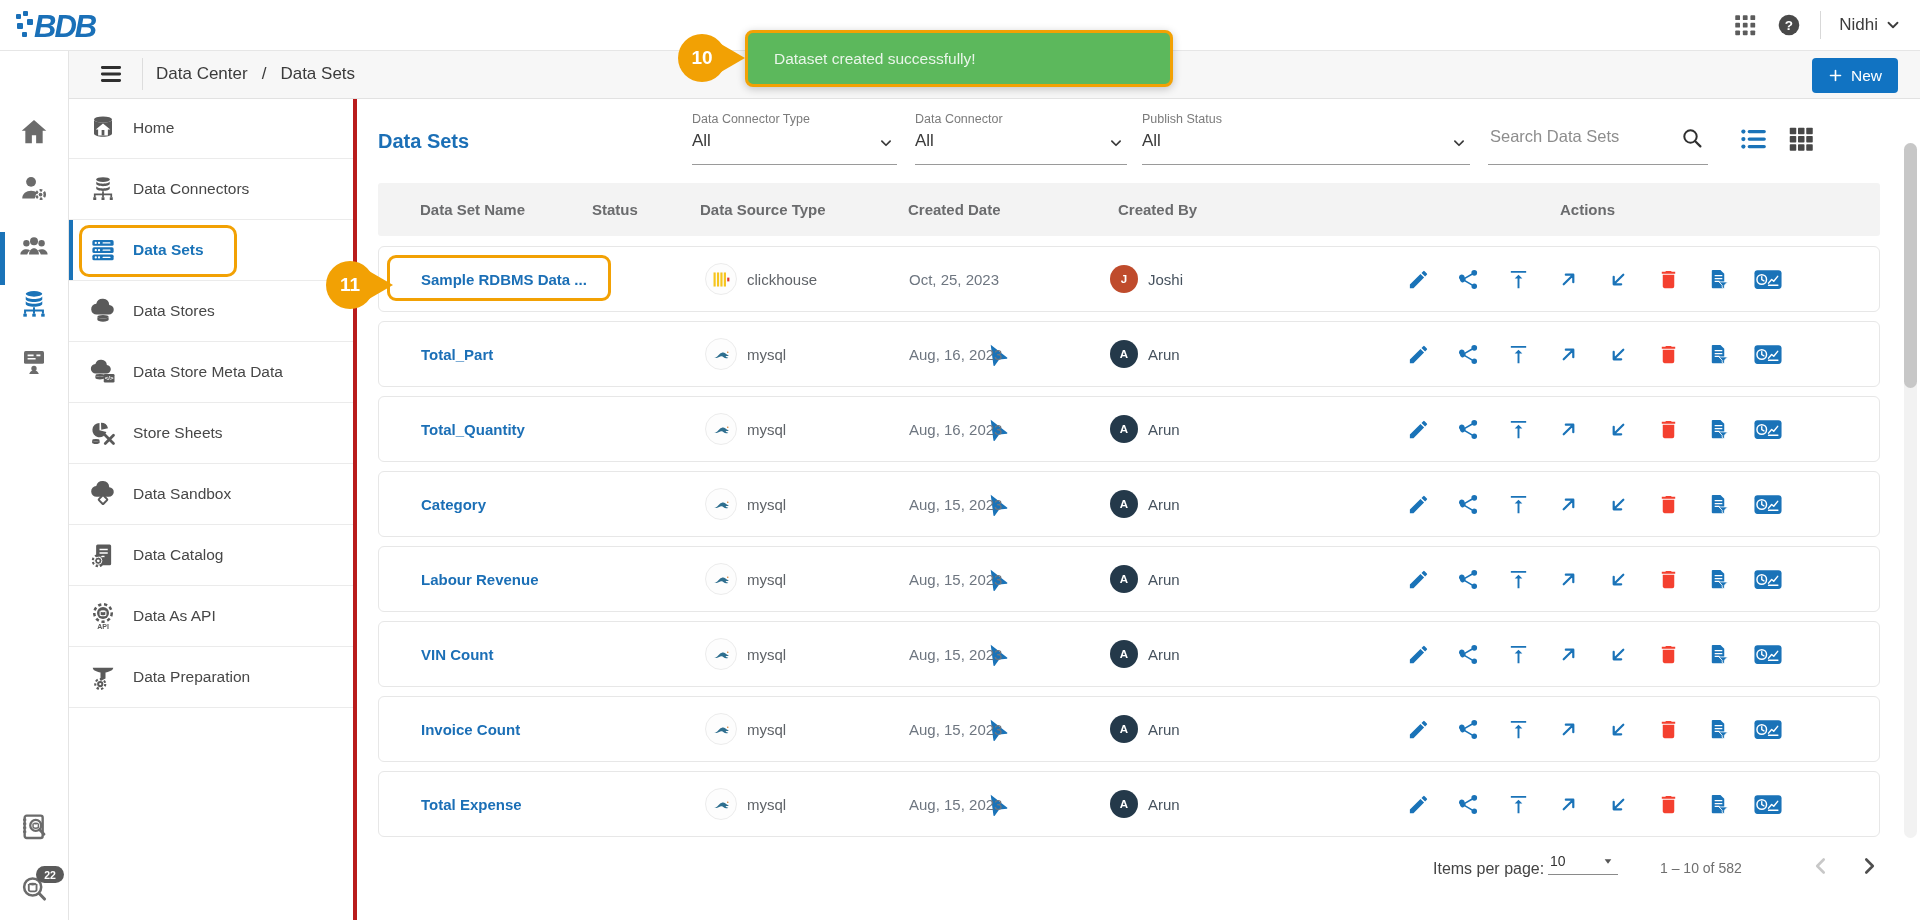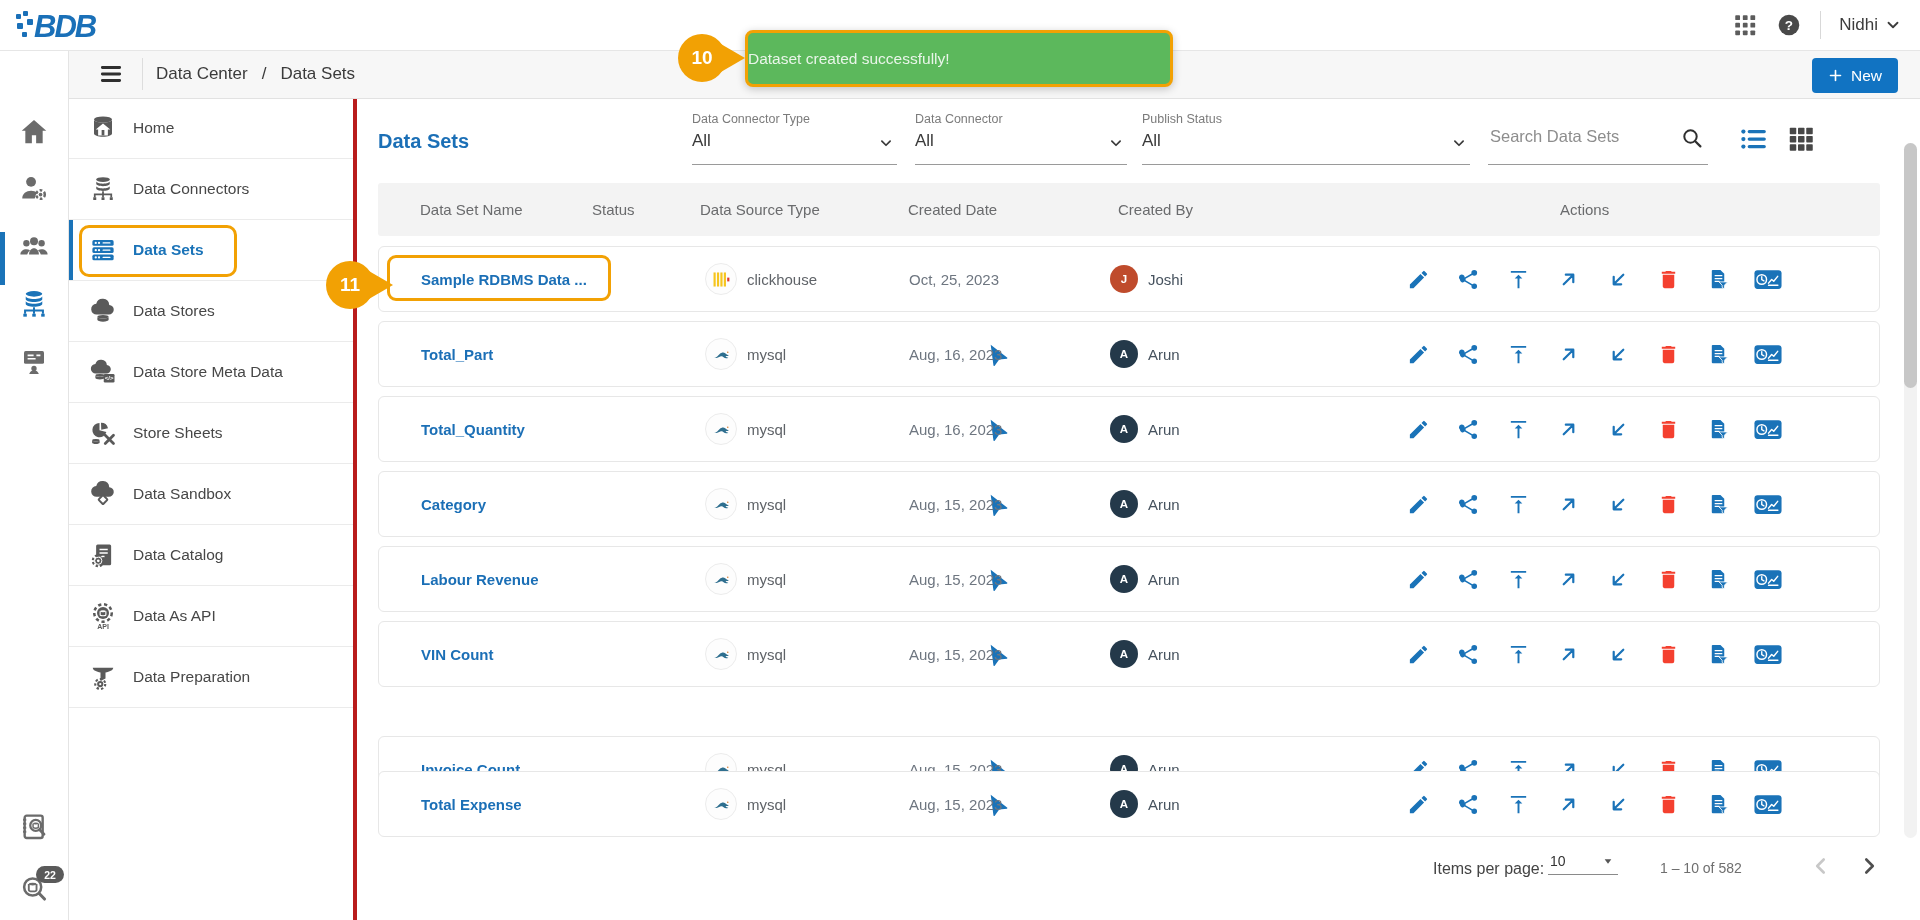--- a/index.html
+++ b/index.html
@@ -49,21 +49,21 @@
   .searchbox{position:absolute;left:1488px;top:112px;width:220px;height:52px;border-bottom:1px solid #9a9a9a;}
   .searchbox input{position:absolute;left:0;top:14px;width:180px;border:none;outline:none;background:transparent;
                    font-size:16.5px;font-family:inherit;color:#a21caf;}
   .searchbox input::placeholder{color:#8d8d8d;}
   .search-ic{position:absolute;right:4px;top:14px;width:24px;height:24px;color:#2f2f2f;cursor:pointer;}
   .view-ic{position:absolute;top:124px;width:30px;height:30px;cursor:pointer;}
   .view-list{left:1738px;color:#1a73b8;}
   .view-grid{left:1786px;color:#474747;}
   
   .thead{position:absolute;left:378px;top:183px;width:1502px;height:53px;background:#f3f3f3;border-radius:3px;}
-  .th{position:absolute;top:0;height:53px;display:flex;align-items:center;color:#6a6b6d;font-weight:normal;font-size:15px;text-align:center;}
+  .th{position:absolute;top:0;height:53px;display:flex;align-items:center;color:#6a6b6d;font-weight:bold;font-size:15px;text-align:center;}
   .row-card{position:absolute;left:378px;width:1502px;height:66px;background:#fff;border:1px solid #e7e7e7;border-radius:6px;box-sizing:border-box;}
   .cell{position:absolute;top:0;height:64px;display:flex;align-items:center;}
   .c-name{left:42px;font-size:15px;font-weight:bold;color:#1b6fb6;cursor:pointer;}
   .name-hl{position:absolute;left:8px;top:8px;width:224px;height:46px;border:3px solid #f2a104;border-radius:9px;
            box-sizing:border-box;pointer-events:none;}
   .c-status{left:599px;width:36px;justify-content:center;}
   .c-status svg{width:26px;height:26px;color:#1a73b8;}
   .src-circle{position:absolute;left:326px;top:16px;width:32px;height:32px;border-radius:50%;background:#fdfdfd;
               border:1px solid #ececec;display:flex;align-items:center;justify-content:center;box-sizing:border-box;}
   .src-circle svg{width:19px;height:19px;}
@@ -83,21 +83,21 @@
   .pag-size .f-caret{width:16px;height:16px;color:#555;}
   .pag-range{position:absolute;left:1660px;top:860px;font-size:14px;color:#6f6f6f;}
   .pag-prev{position:absolute;left:1808px;top:853px;width:26px;height:26px;color:#c8c8c8;cursor:default;}
   .pag-next{position:absolute;left:1856px;top:853px;width:26px;height:26px;color:#4f4f4f;cursor:pointer;}
   
   .vscroll{position:absolute;right:3px;top:143px;width:13px;height:695px;background:#f2f2f2;border-radius:7px;}
   .vthumb{position:absolute;left:0;top:0;width:13px;height:245px;background:#c7c7c7;border-radius:7px;cursor:pointer;}
   
   .toast{position:absolute;left:745px;top:30px;width:428px;height:57px;background:#5cb85c;border:3px solid #f2a104;
          border-radius:8px;box-sizing:border-box;display:flex;align-items:center;z-index:20;box-shadow:0 2px 8px rgba(0,0,0,.22);}
-  .toast-msg{font-size:15.5px;color:#e9f5e9;}
+  .toast-msg{padding-left:26px;font-size:15.5px;color:#e9f5e9;}
   .tear{position:absolute;width:70px;height:50px;z-index:21;}
   .tear svg{position:absolute;left:0;top:0;width:70px;height:50px;fill:#f2a104;}
   .tear span{position:absolute;left:0;top:0;width:50px;height:50px;display:flex;align-items:center;justify-content:center;
              color:#fff;font-size:19px;font-weight:bold;}
   .tear10{left:677px;top:33px;}
   .tear11{left:325px;top:260px;z-index:9;}
 </style>
 </head>
 <body>
 
@@ -826,21 +826,21 @@
             <svg viewBox="0 0 28 24" width="100%" height="100%">
               <rect x="1" y="3" width="26" height="18" rx="3" fill="currentColor"></rect>
               <circle cx="8" cy="12" r="4.6" fill="none" stroke="#fff" stroke-width="1.4"></circle>
               <path d="M8 9.2v3l2.1 1.1" fill="none" stroke="#fff" stroke-width="1.3" stroke-linecap="round"></path>
               <path d="M14.5 15.5l3-3.5 2 1.6 3.8-4.6" fill="none" stroke="#fff" stroke-width="1.4" stroke-linecap="round" stroke-linejoin="round"></path>
               <path d="M14.5 17.5h9" stroke="#fff" stroke-width="1.3" stroke-linecap="round"></path>
             </svg>
           </span>
         </span>
       </div>
-      <div class="row-card" style="top: 736px; padding-left: 18px;">
+      <div class="row-card" style="top: 696px; padding-left: 18px;">
         <span class="cell c-name">Invoice Count</span>
         <span class="cell c-status">
           <svg viewBox="0 0 24 24" width="100%" height="100%">
             <path d="M12 2.2L4.6 20.2l.7.7 6.7-3 6.7 3 .7-.7z" fill="currentColor" transform="rotate(-30 12 12)"></path>
           </svg>
         </span>
         <span class="src-circle">
           <svg viewBox="0 0 20 20" width="100%" height="100%">
             <path d="M2 13.6c2.9.2 4.1-2.4 6.1-4.1 1.8-1.6 4-2.1 5.8-.9 1.3.9 2.1 2 3.9 2.1-1 .9-2.2 1.1-3.5.9.6 1 1.6 1.6 2.9 1.8-1.7 1-3.8.7-5-.6-.9-1-2-1.4-3.4-.8-2.1.9-3.6 2-6.8 1.6z" fill="#2f6f8f"></path>
             <circle cx="16.6" cy="7.6" r="0.8" fill="#d97b2a"></circle>

